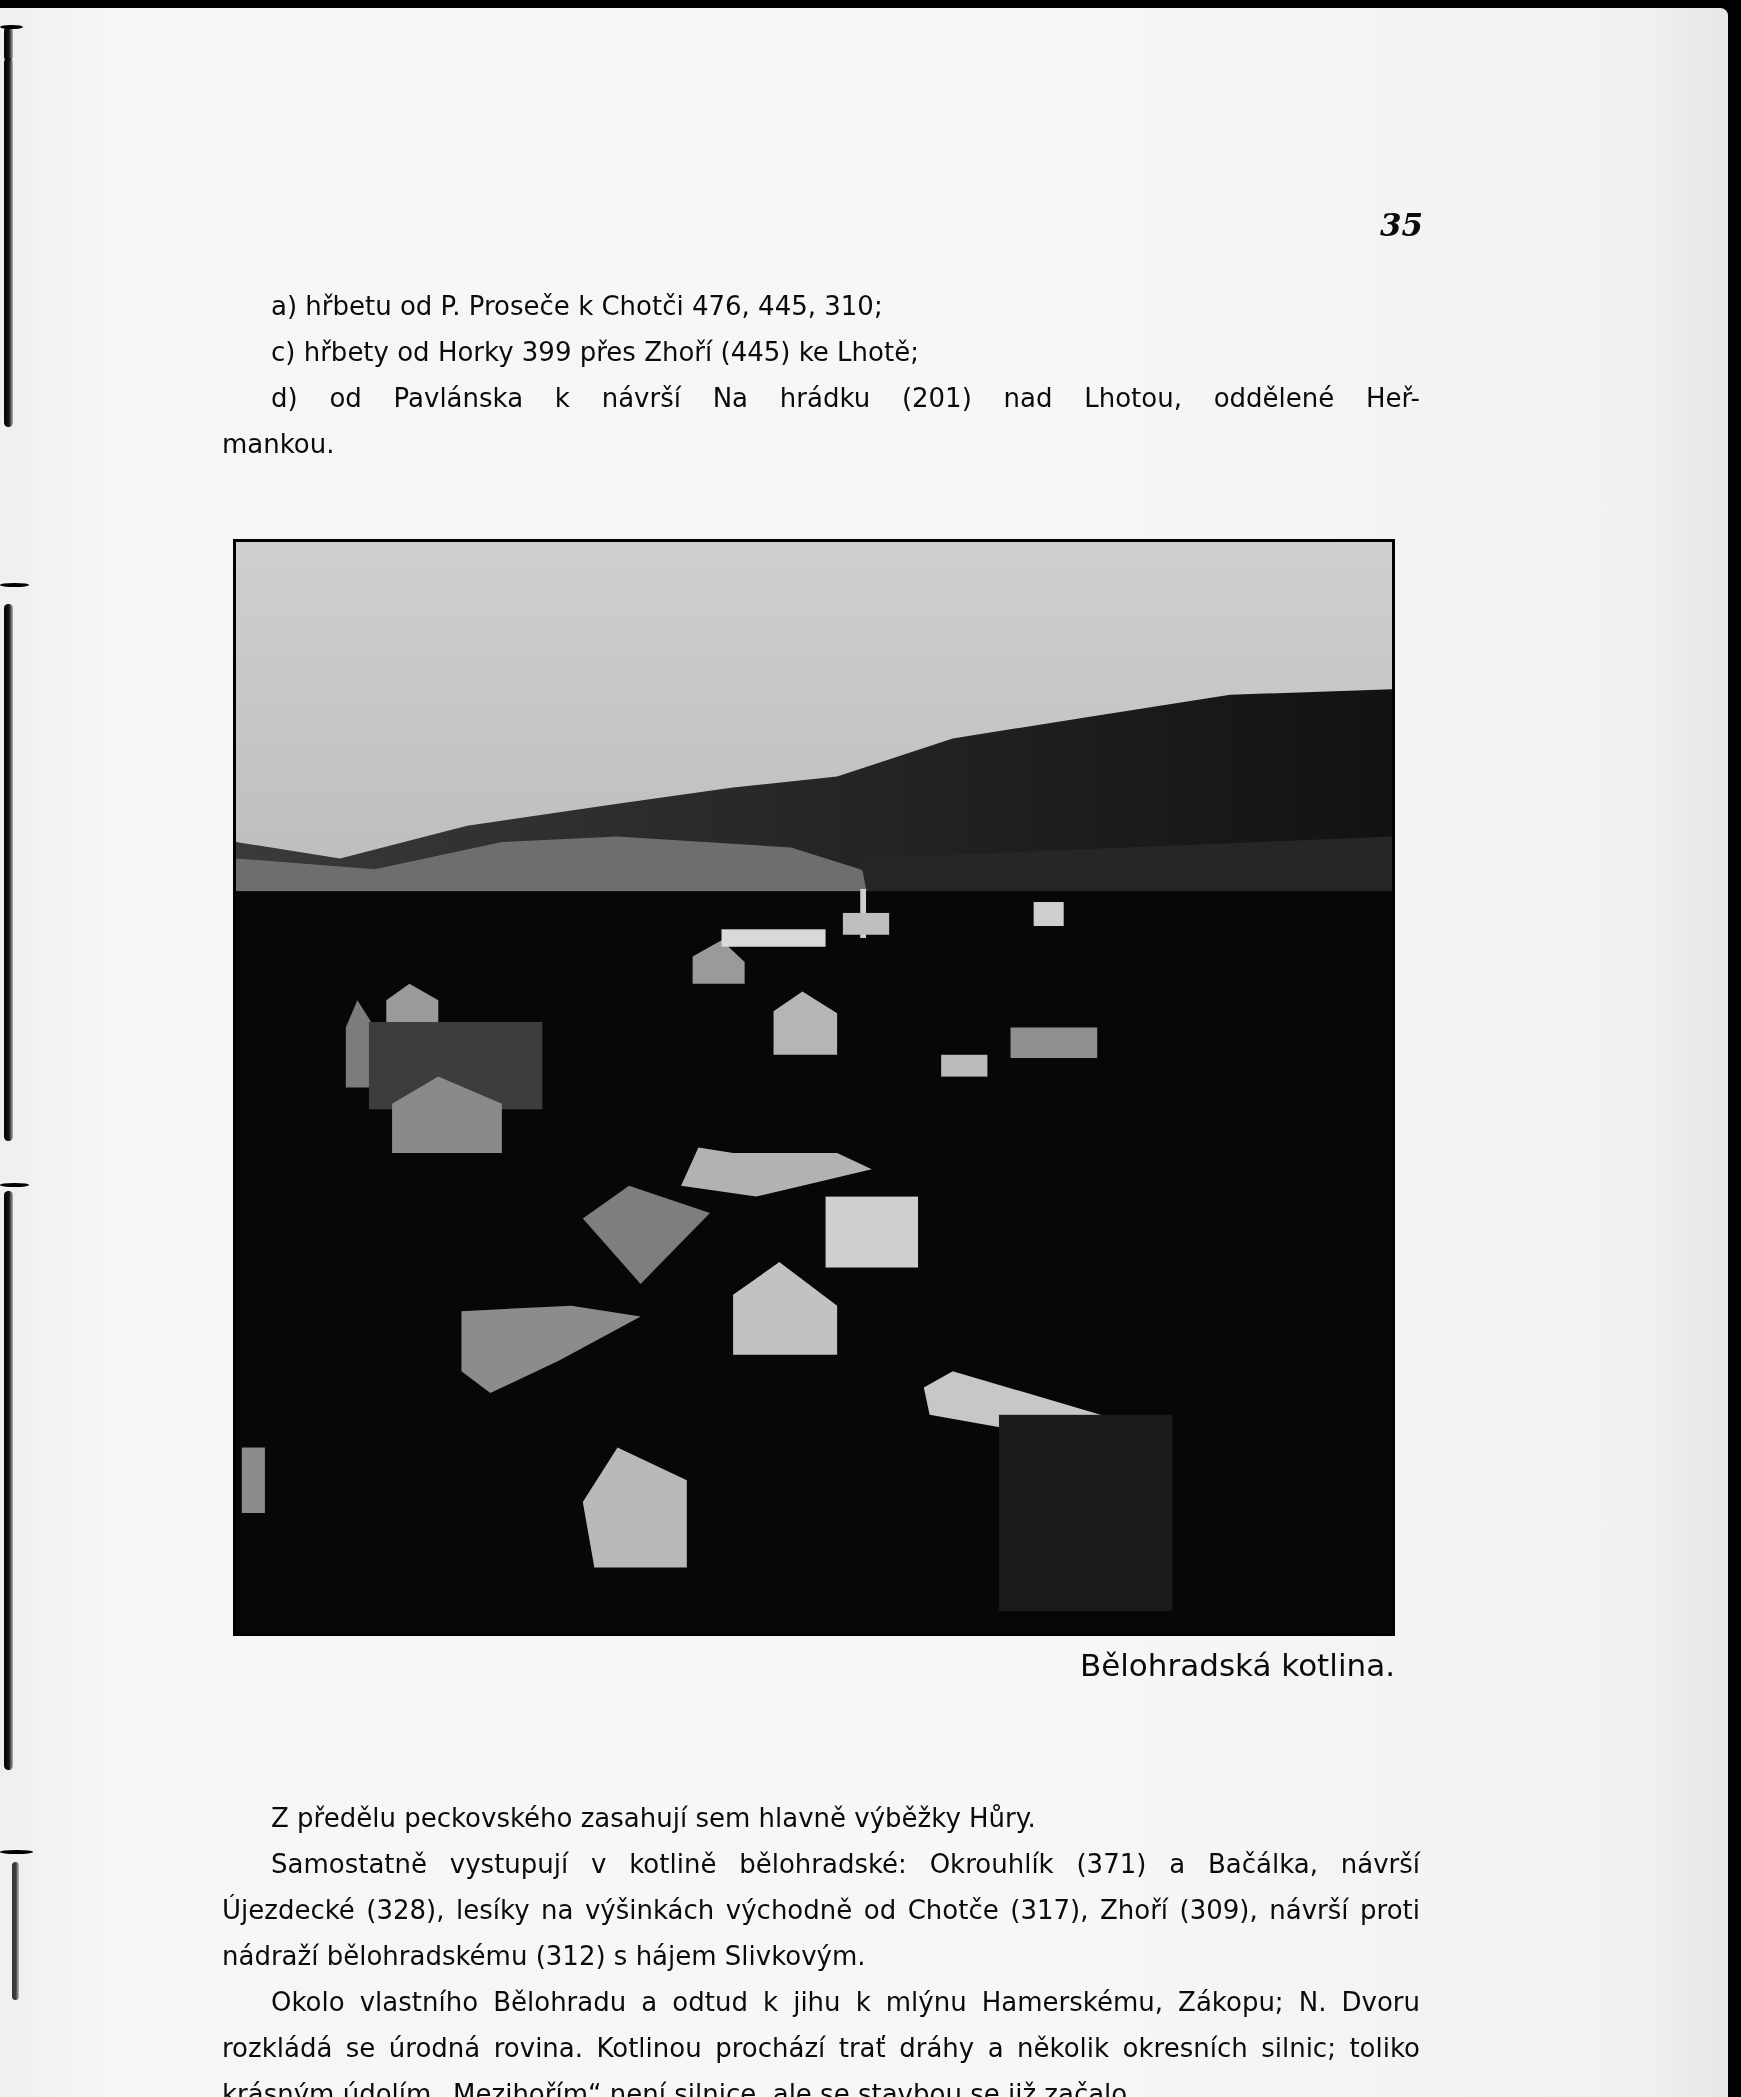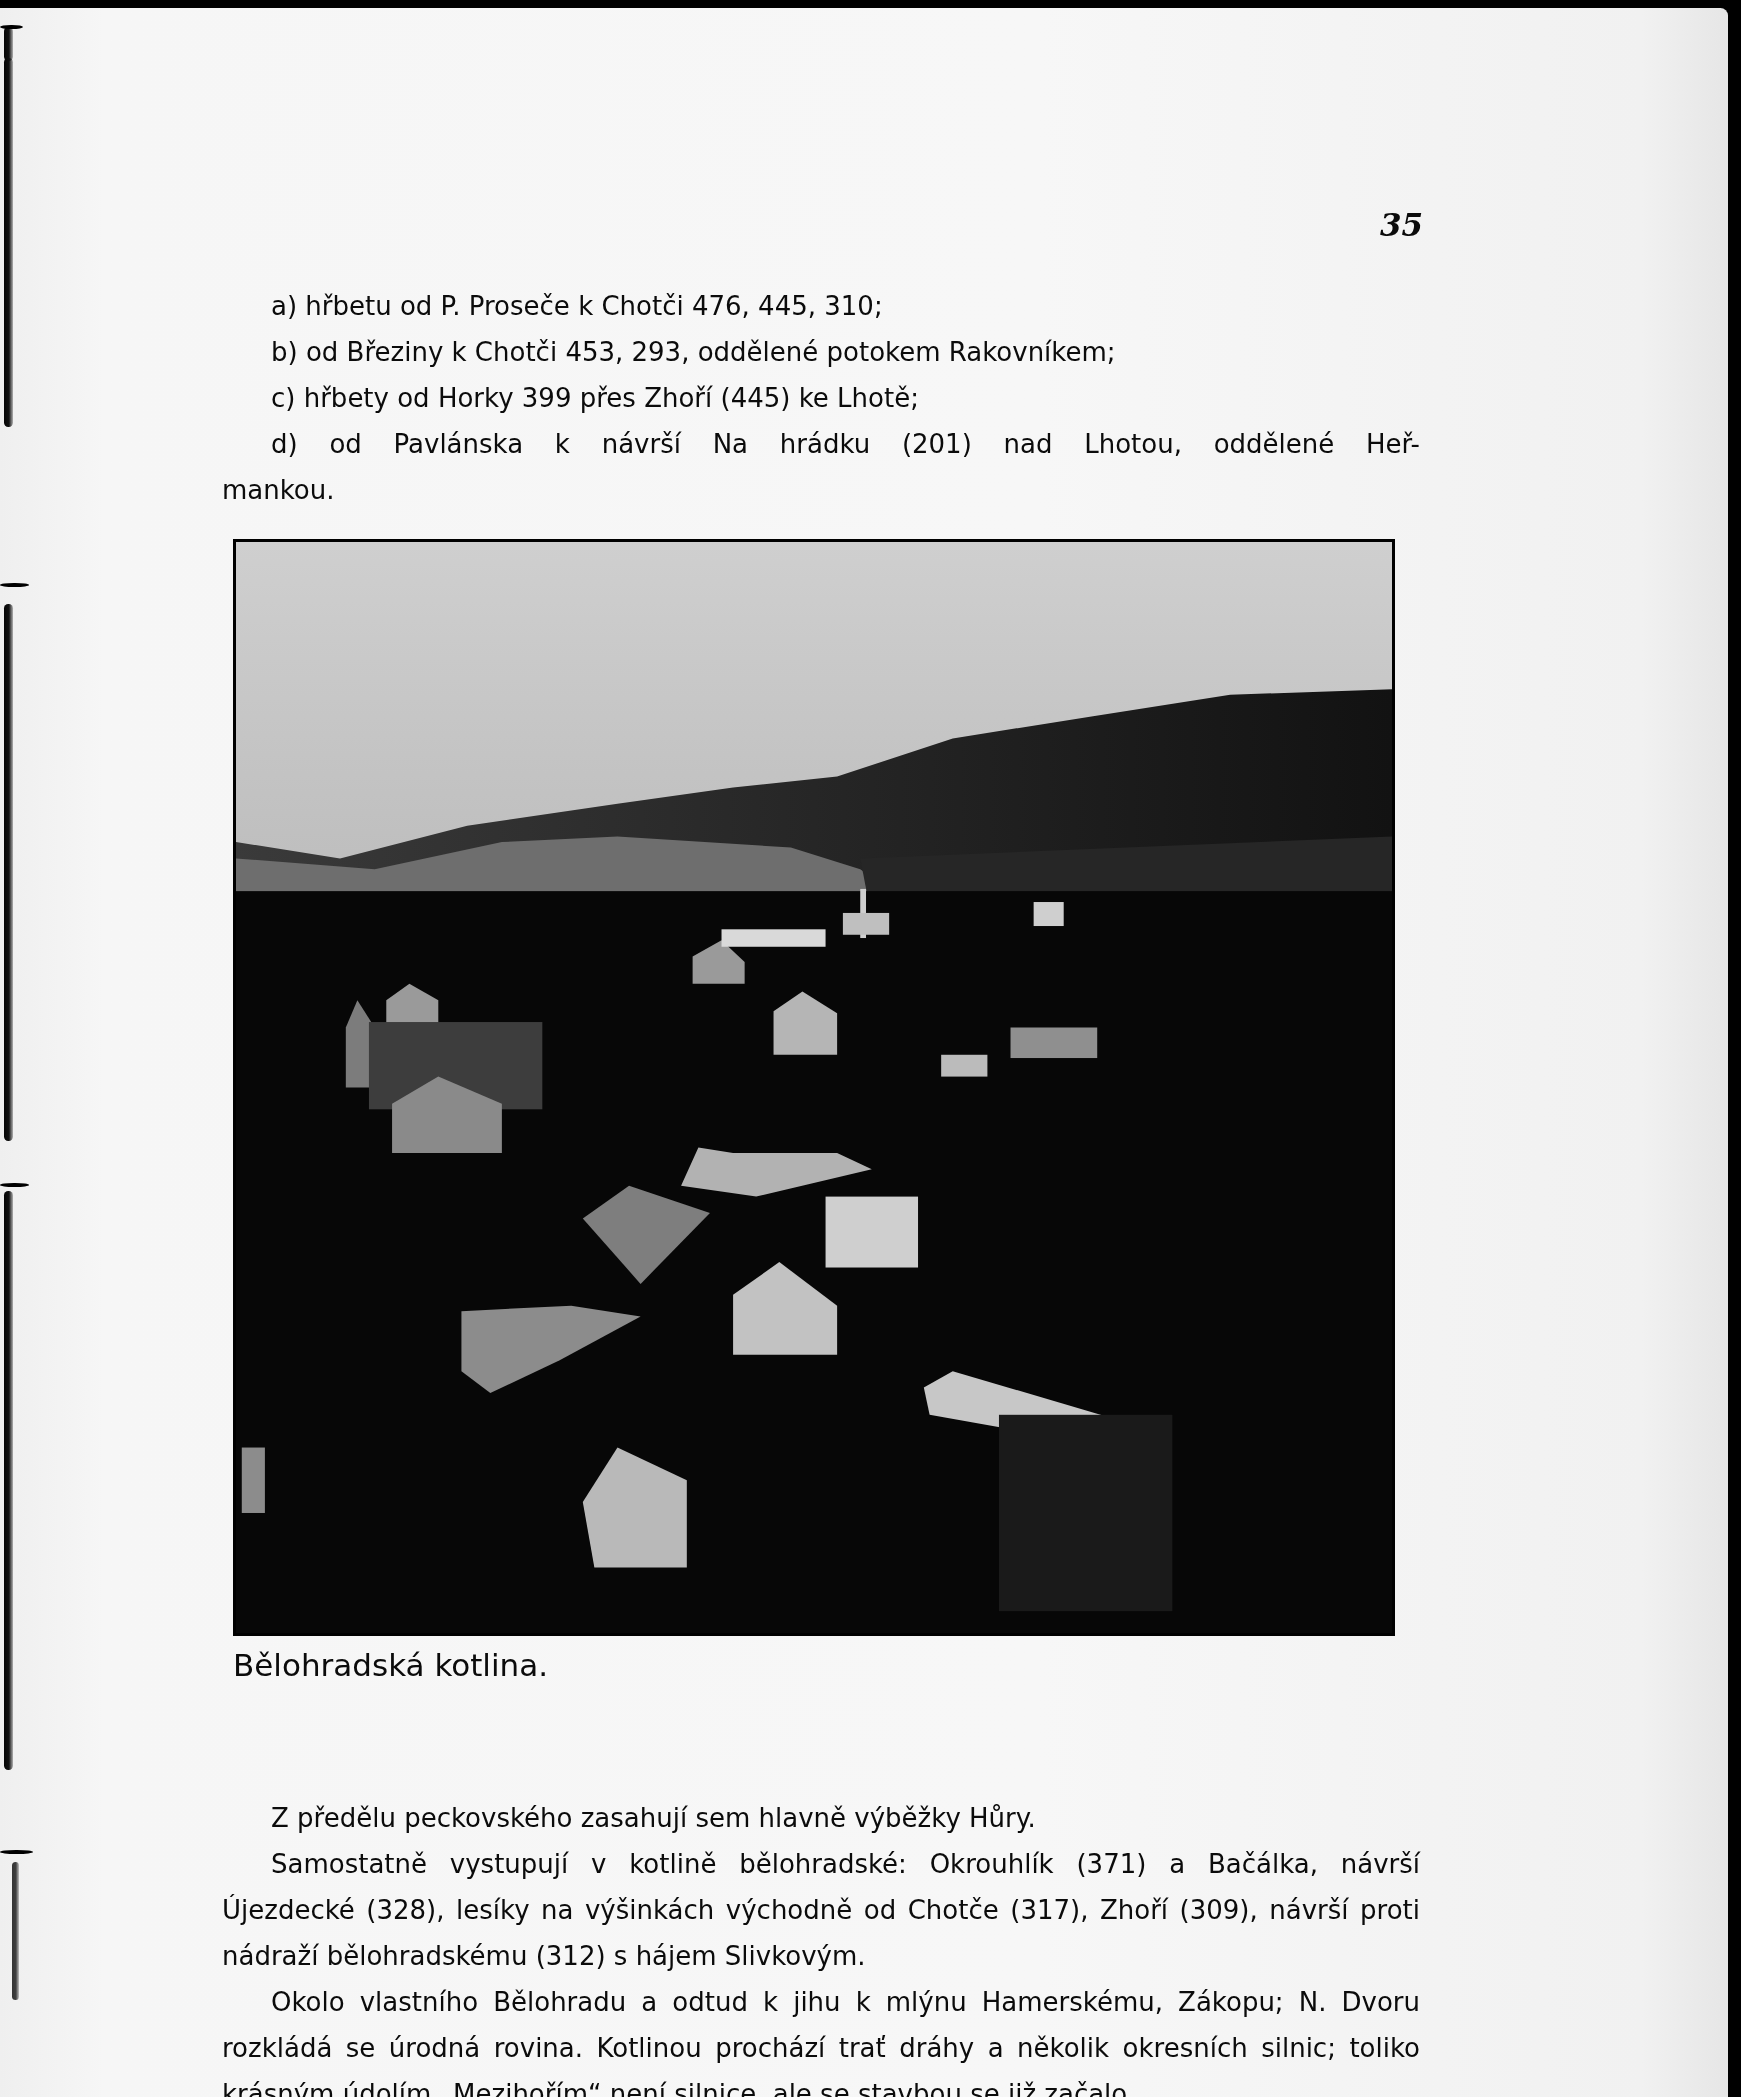--- a/index.html
+++ b/index.html
@@ -34,21 +34,21 @@
   .list { top: 275px; }
   .list .line { white-space: nowrap; }
   .list .item { padding-left: 49px; }
   .list .justify { text-align: justify; text-align-last: justify; }
   .photo {
     position: absolute; left: 233px; top: 531px; width: 1162px; height: 1097px;
     border: 3.4px solid #000; box-sizing: border-box; overflow: hidden; background: #050505;
   }
   .photo svg { display: block; width: 100%; height: 100%; }
   .caption {
-    position: absolute; left: 233px; width: 1162px; top: 1639px; text-align: left;
+    position: absolute; left: 233px; width: 1162px; top: 1639px; text-align: right;
     font-size: 31px;
   }
   .body { top: 1787px; }
   .body p { margin: 0; text-align: justify; }
   .body p.indent { text-indent: 49px; }
 </style>
 </head>
 <body>
 
 <div class="page">
@@ -63,21 +63,20 @@
     <div class="seg" style="top:1183px;height:579px;"></div>
     <div class="tick" style="top:1842px;width:33px;"></div>
     <div class="seg" style="top:1854px;height:138px;left:11.7px;width:7.6px;opacity:.8;"></div>
 
   </div>
 
   <div class="page-number">35</div>
 
   <div class="text list">
     <div class="line item">a) hřbetu od P. Proseče k Chotči 476, 445, 310;</div>
-    <div class="line item">b) od Březiny k Chotči 453, 293, oddělené potokem Rakovníkem;</div>
     <div class="line item">c) hřbety od Horky 399 přes Zhoří (445) ke Lhotě;</div>
     <div class="line item justify">d) od Pavlánska k návrší Na hrádku (201) nad Lhotou, oddělené Heř-</div>
     <div class="line">mankou.</div>
   </div>
 
   <div class="photo">
     <svg viewBox="0 0 1000 1000" preserveAspectRatio="none">
       <defs>
         <linearGradient id="sky" x1="0" y1="0" x2="0" y2="1">
           <stop offset="0" stop-color="#cfcfcf"></stop>

